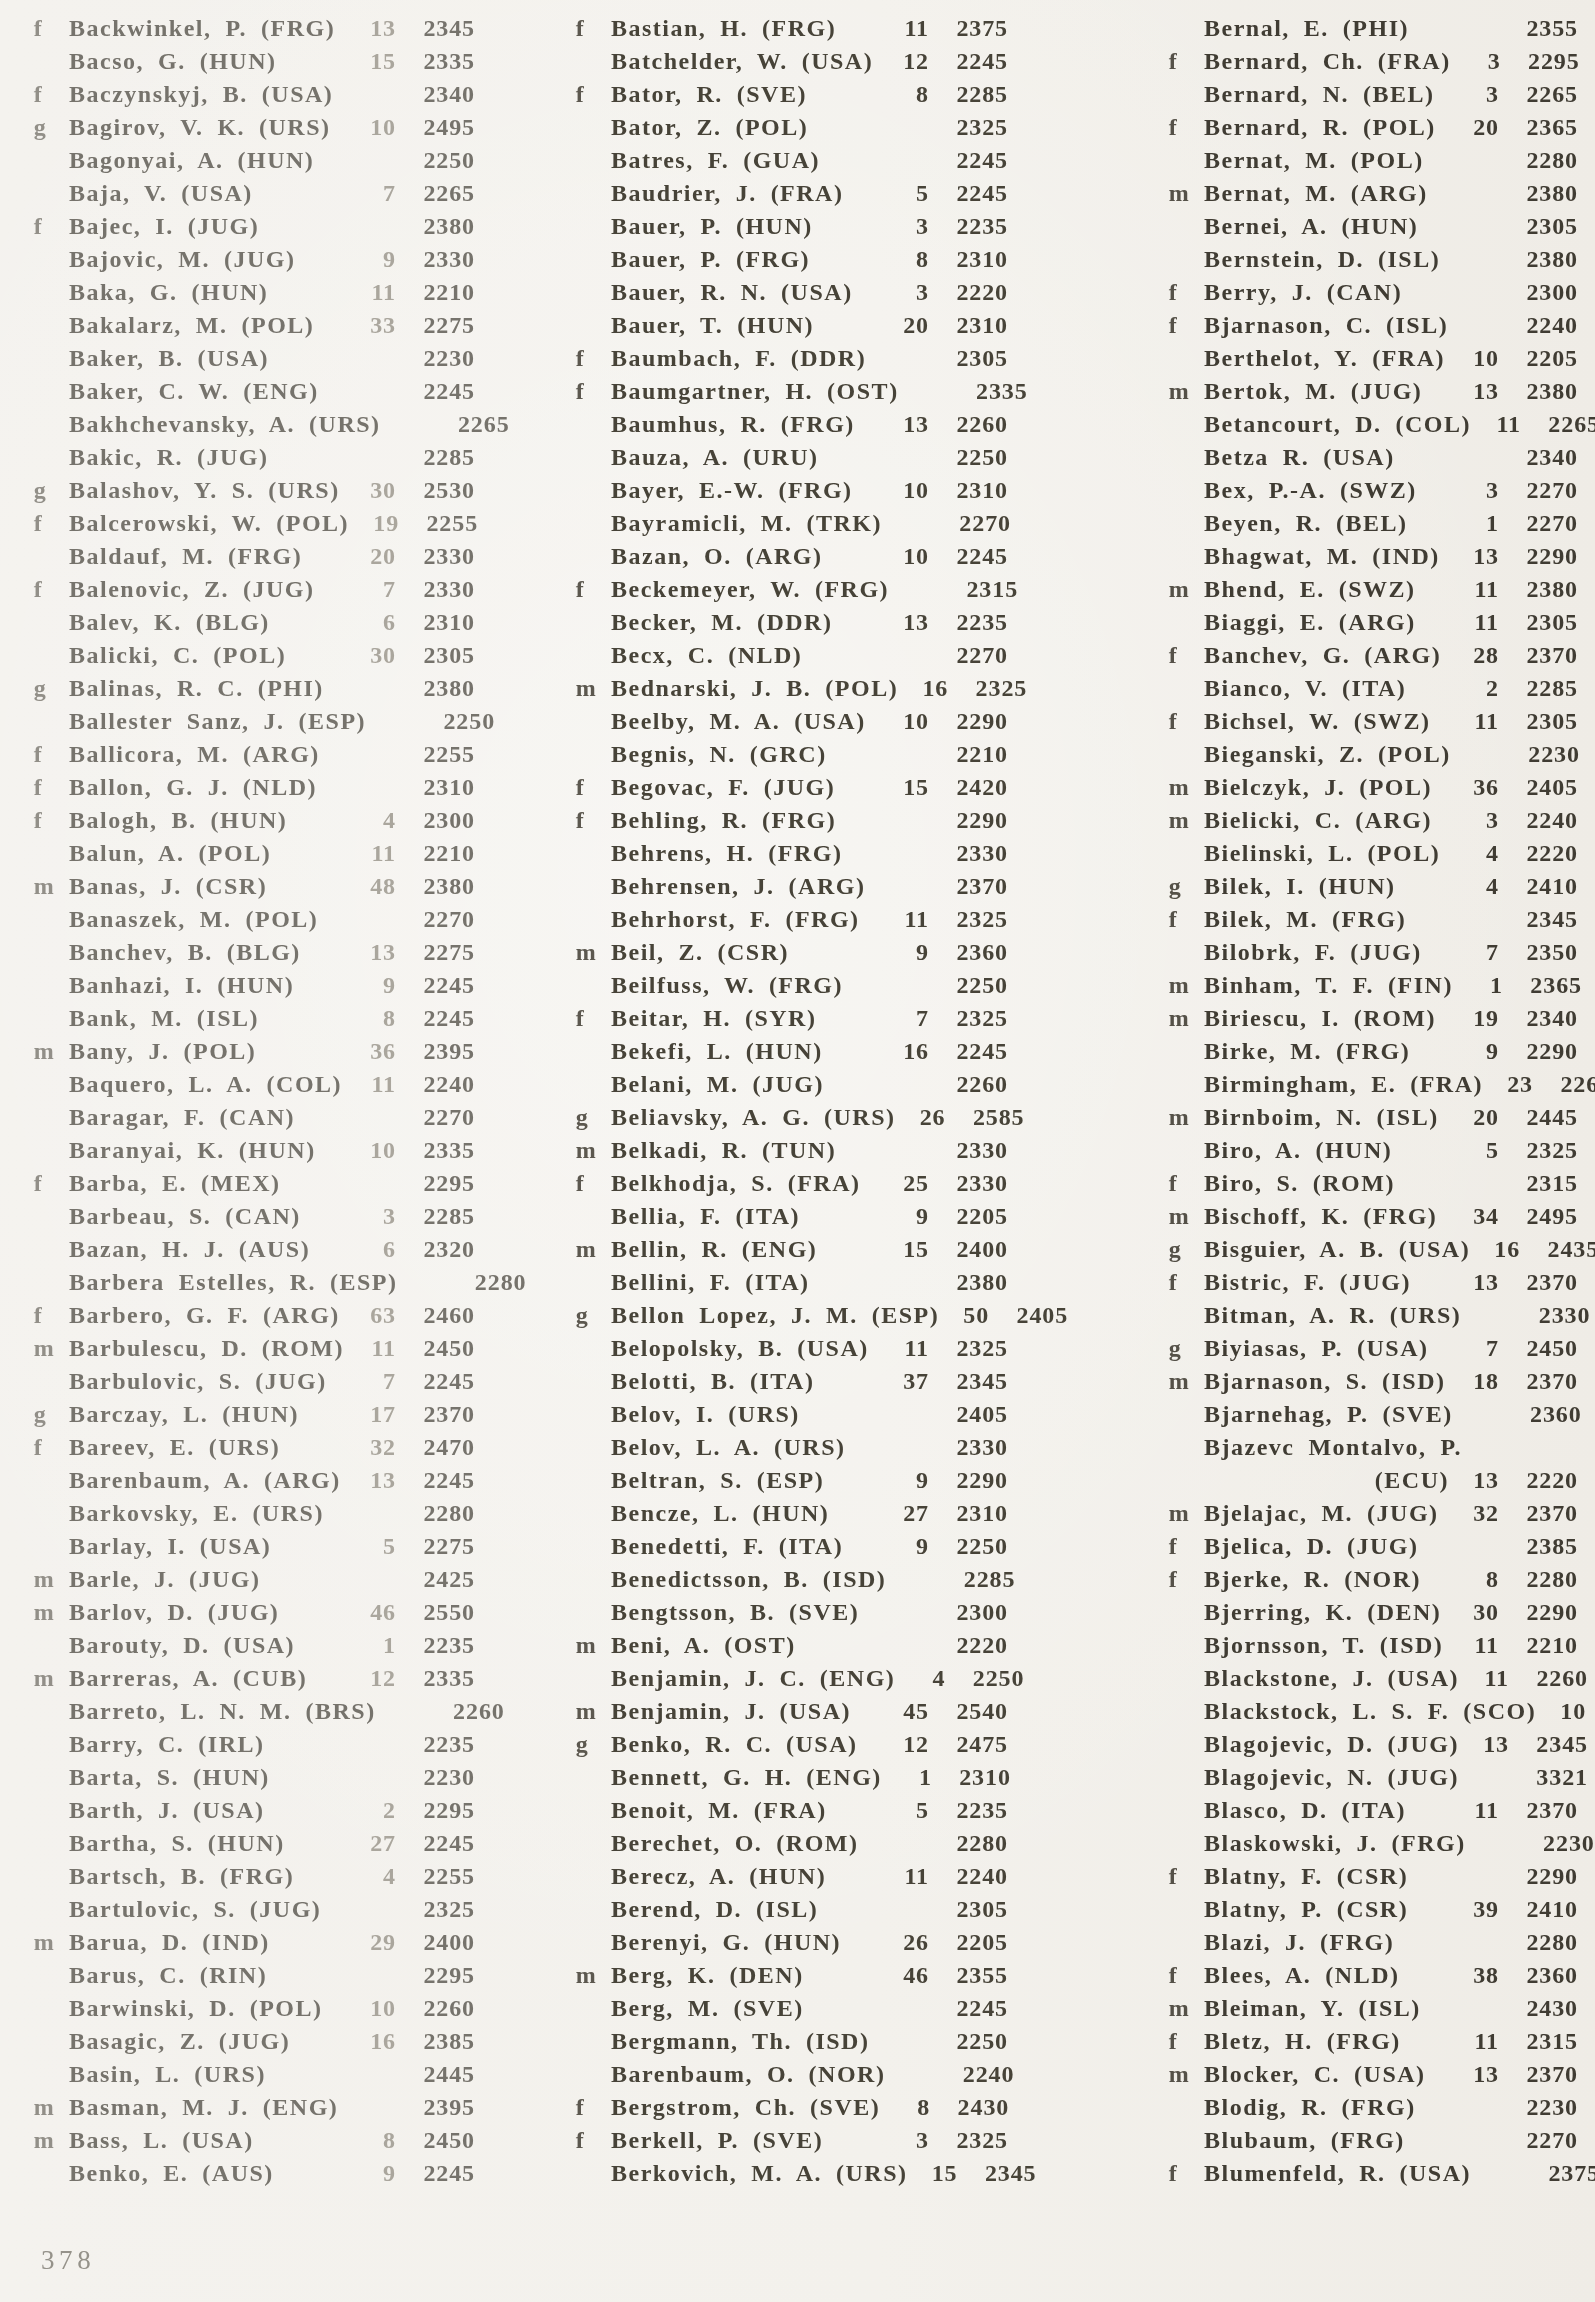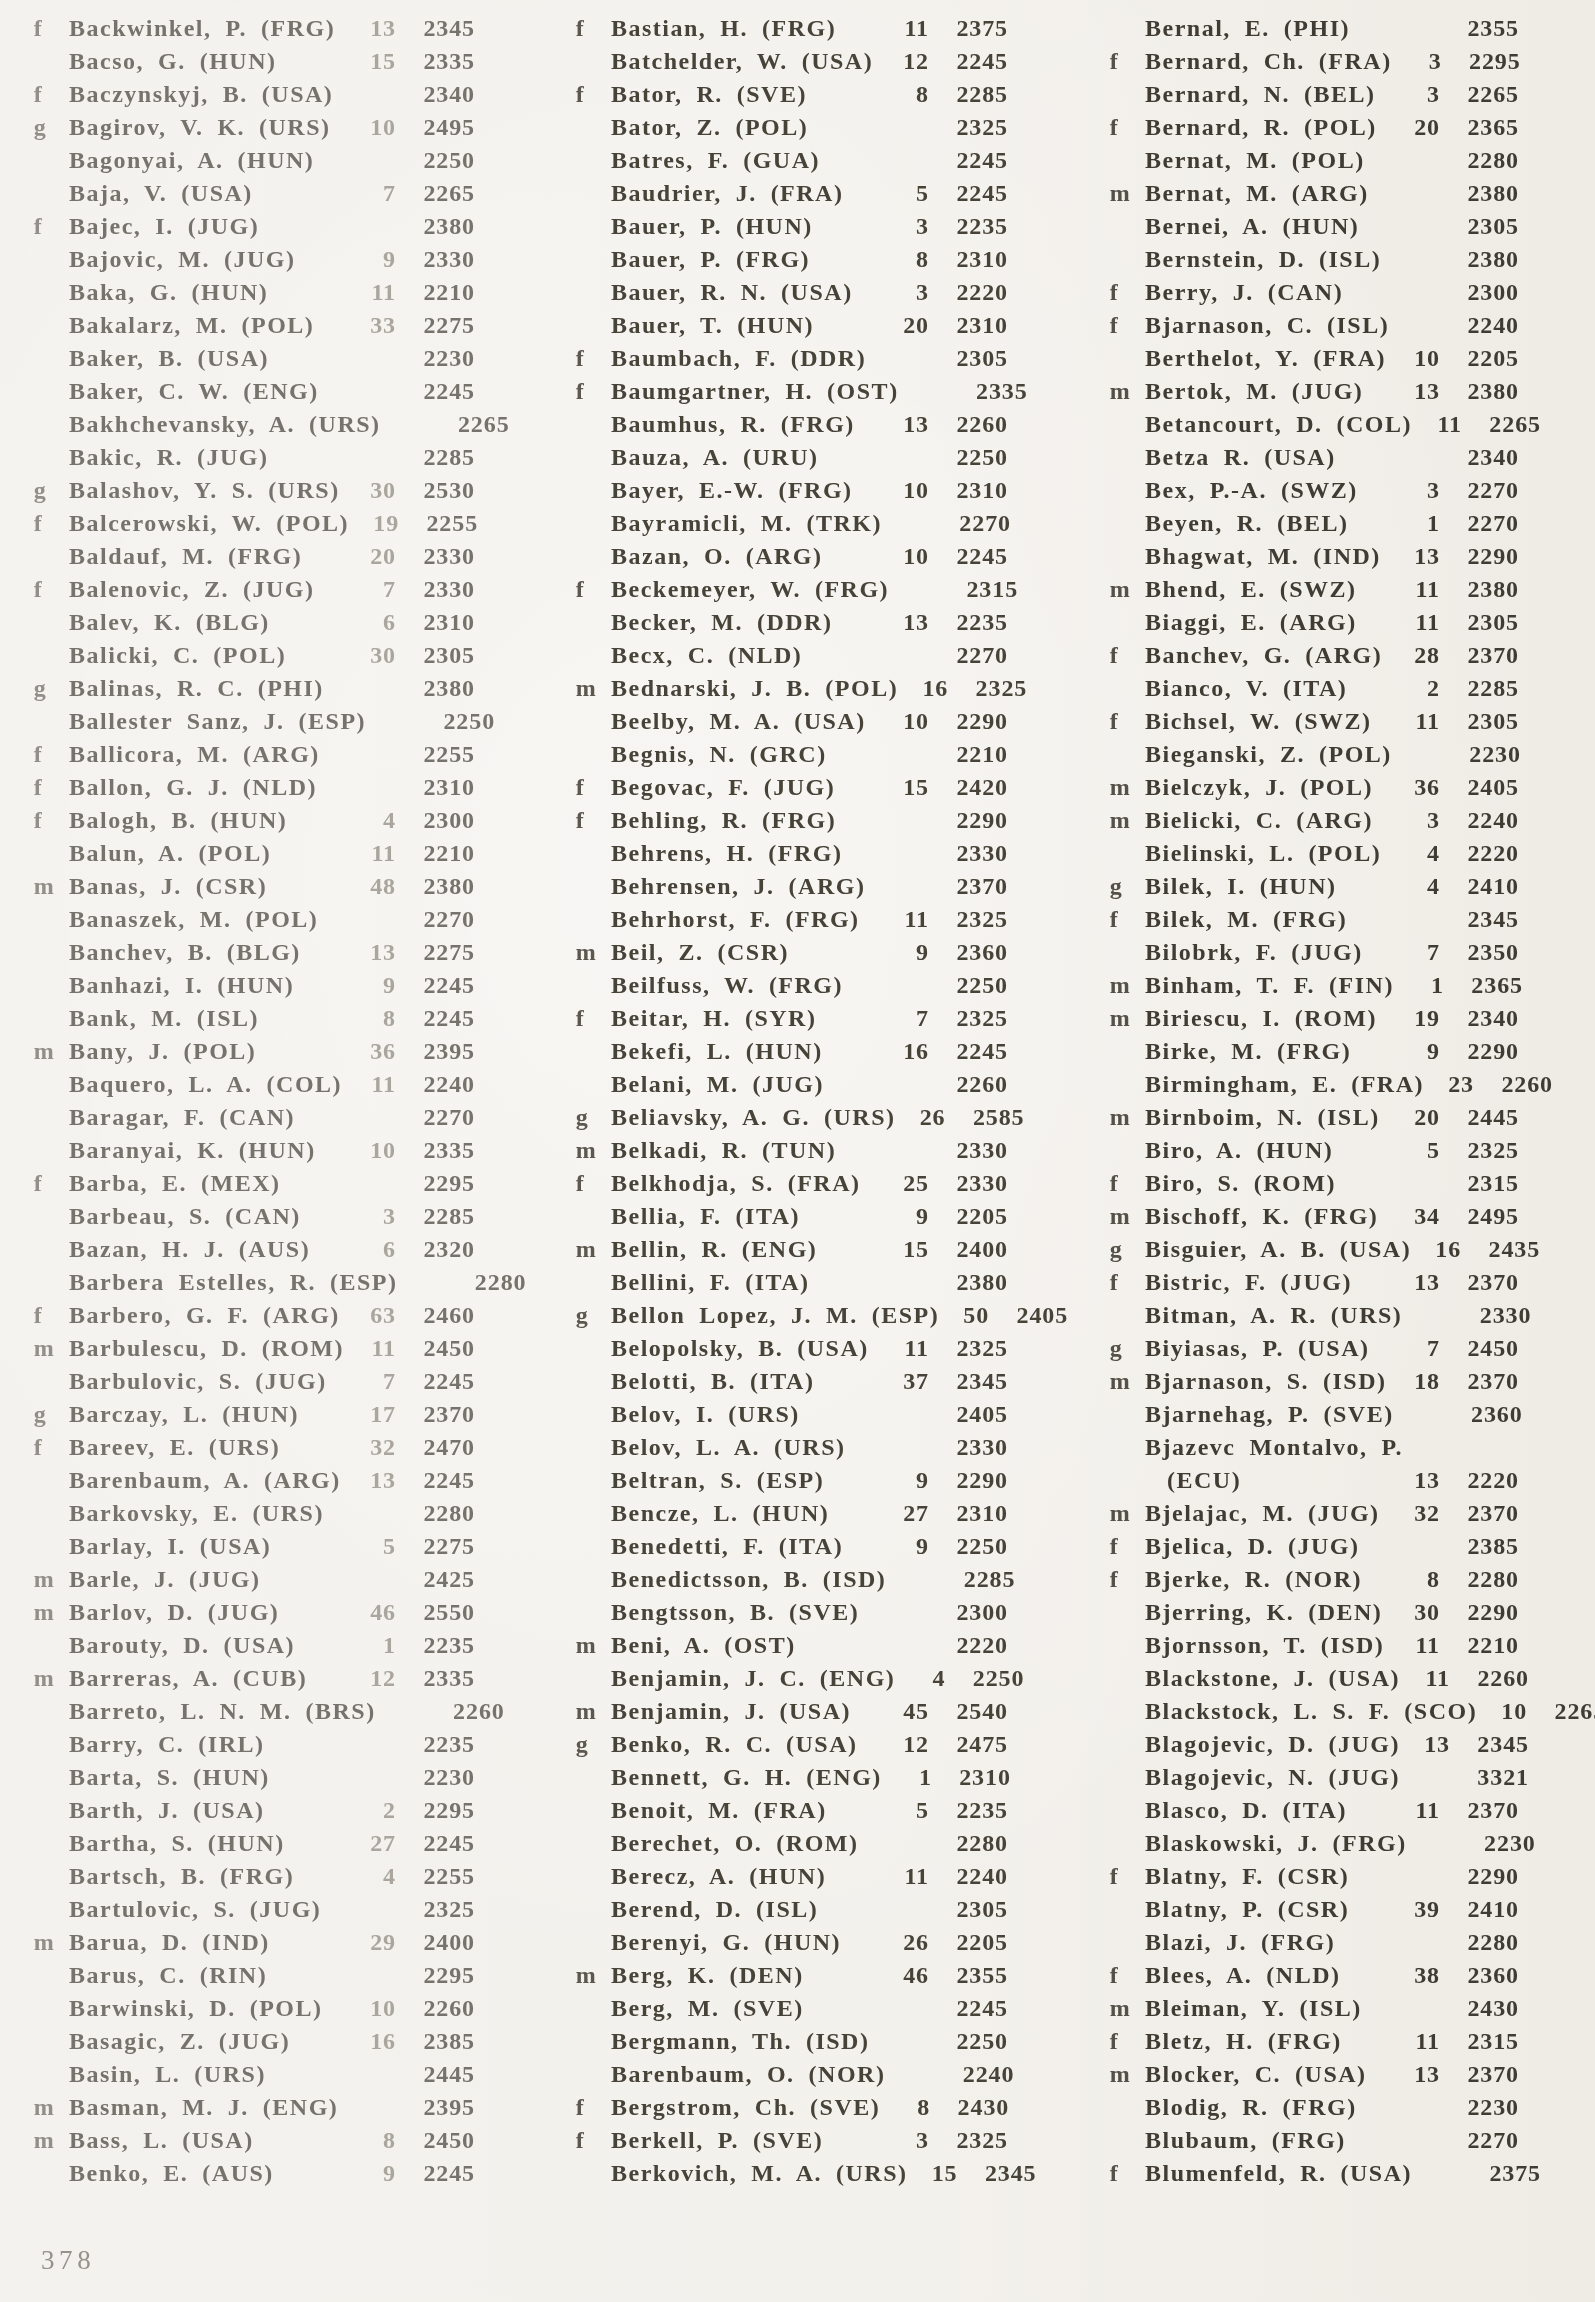--- a/index.html
+++ b/index.html
@@ -17,21 +17,21 @@
       linear-gradient(90deg, #f4f2ee 0%, #f3f1ec 55%, #efece6 100%);
     font-family: "Liberation Serif", "DejaVu Serif", serif;
     font-weight: bold;
   }
   .col {
     position: absolute;
     top: 12px;
   }
   #col-0 { left: 30px;   width: 445px; }
   #col-1 { left: 572px;  width: 436px; }
-  #col-2 { left: 1106px; width: 413px; }
+  #col-2 { left: 1165px; width: 413px; }
 
   .row {
     display: flex;
     align-items: baseline;
     height: 33px;
     line-height: 33px;
     font-size: 24px;
     letter-spacing: 1.5px;
     word-spacing: 6.5px;
     white-space: nowrap;
@@ -52,21 +52,21 @@
     width: 50px;
     text-align: right;
     letter-spacing: 0.9px;
   }
   .r {
     flex: none;
     width: 79px;
     text-align: right;
     letter-spacing: 0.9px;
   }
-  .row.indent .n { padding-left: 22px; }
+  .row.indent .n { padding-left: 22px; text-align: right; }
 
   
   #col-0 .n, #col-0 .r { color: #76736c; }
   #col-0 .t { color: #928f88; }
   #col-0 .g { color: #aaa69d; }
 
   
   #col-1 .n, #col-1 .r, #col-1 .g { color: #474338; }
   #col-1 .t { color: #5c584f; }
 

